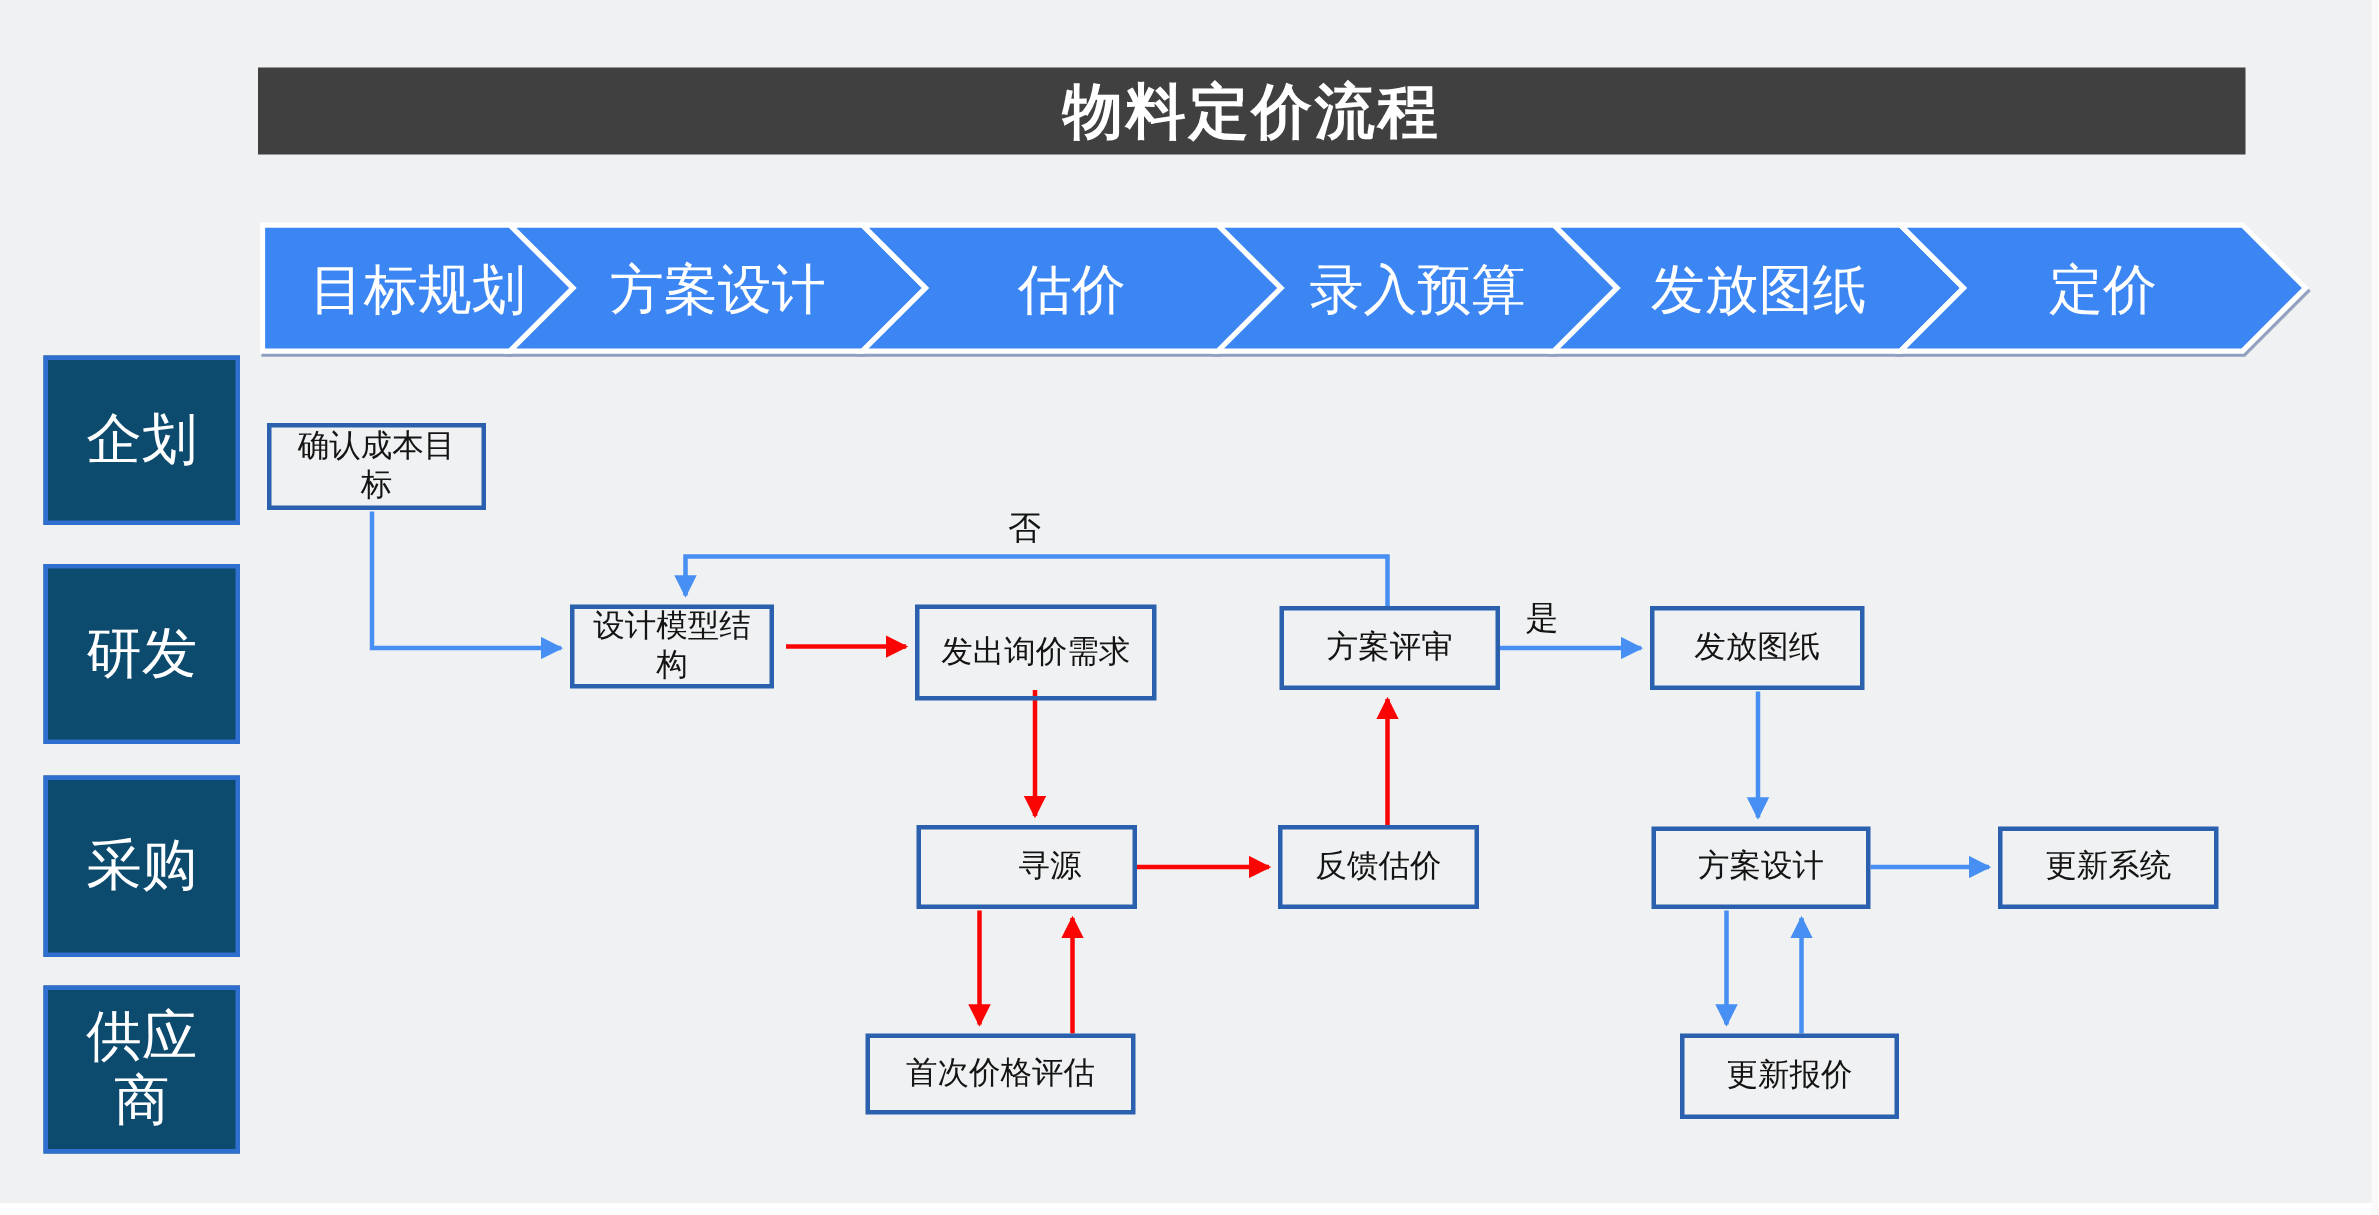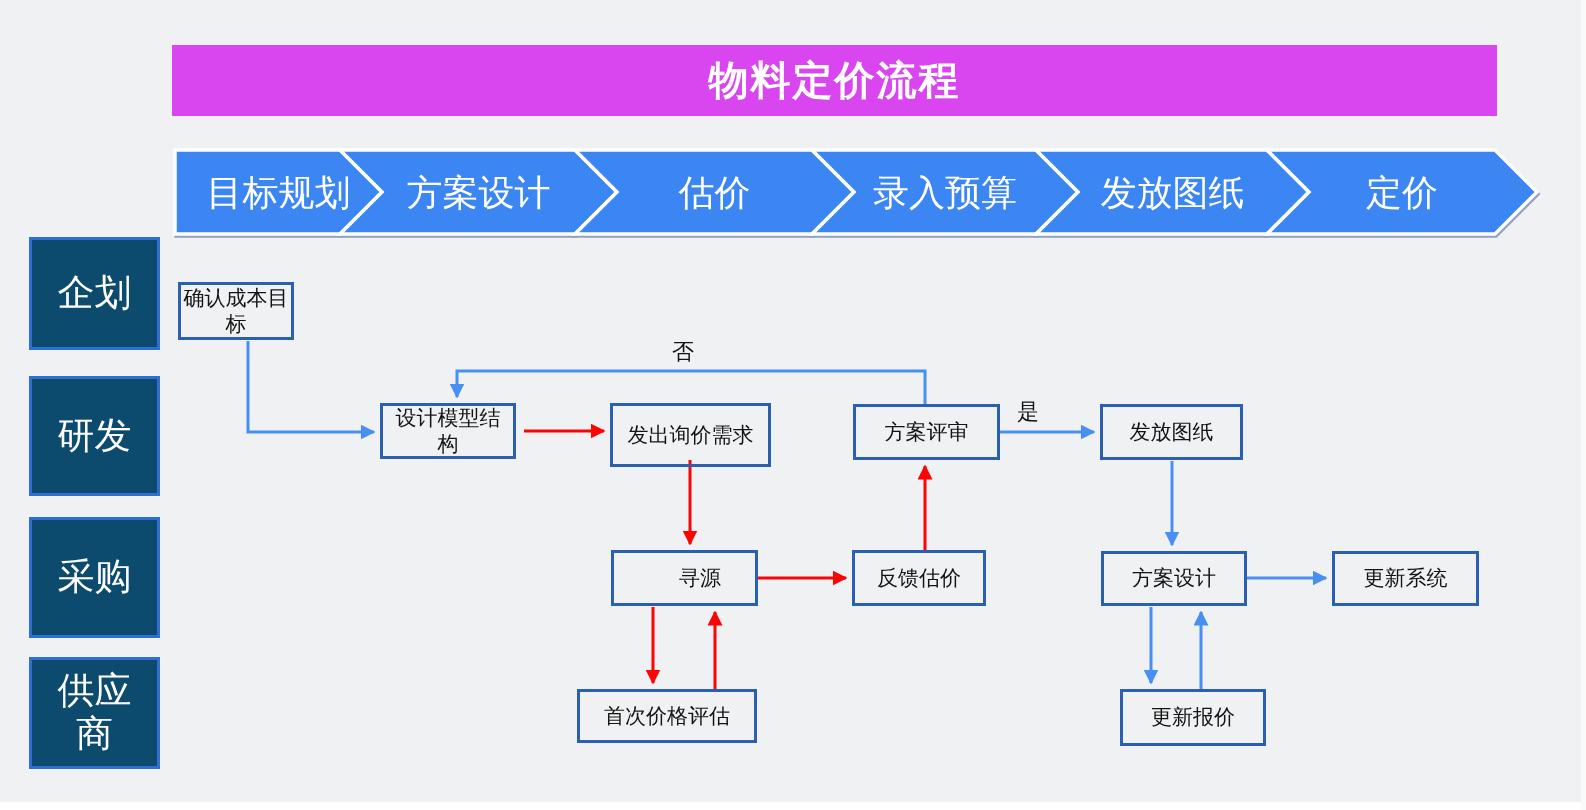--- a/index.html
+++ b/index.html
@@ -3,22 +3,22 @@
 <meta charset="utf-8">
 <style>
   html,body{margin:0;padding:0;background:#e8e8e8;}
   #canvas{
     position:relative;width:1586px;height:810px;overflow:hidden;
     background:#f0f1f2;
     font-family:"Liberation Sans","DejaVu Sans",sans-serif;
   }
   
   .title-bar{
-    position:absolute;left:172px;top:45px;width:1325px;height:71px;
-    background:#d946ef;color:#ffffff;display:flex;align-items:center;justify-content:center;
+    position:absolute;left:172px;top:45px;width:1325px;height:58px;
+    background:#404040;color:#ffffff;display:flex;align-items:center;justify-content:center;
     font-size:40px;font-weight:bold;letter-spacing:2px;
   }
   
   #chevron-svg{position:absolute;left:0;top:0;width:1586px;height:810px;
     filter:drop-shadow(1px 2px 0.5px rgba(28,62,130,0.45));}
   
   .lane{
     position:absolute;left:29px;width:131px;
     background:#0c4a6e;border:3px solid #2e6fd0;box-sizing:border-box;
     color:#fff;display:flex;align-items:center;justify-content:center;text-align:center;
@@ -102,21 +102,21 @@
   <div class="lane" style="top:376px;height:120px;">
     <span class="lane-label">研发</span>
   </div>
   <div class="lane" style="top:517px;height:121px;">
     <span class="lane-label">采购</span>
   </div>
   <div class="lane" style="top:657px;height:112px;">
     <span class="lane-label">供应商</span>
   </div>
 
-  <div class="node wrap5" style="left:178px;top:282px;width:116px;height:58px;">
+  <div class="node wrap5" style="left:178px;top:282px;width:146px;height:58px;">
     <span class="nl">确认成本目标</span>
   </div>
   <div class="node wrap5" style="left:380px;top:403px;width:136px;height:56px;">
     <span class="nl">设计模型结构</span>
   </div>
   <div class="node" style="left:610px;top:403px;width:161px;height:64px;">
     <span class="nl">发出询价需求</span>
   </div>
   <div class="node" style="left:853px;top:404px;width:147px;height:56px;">
     <span class="nl">方案评审</span>

